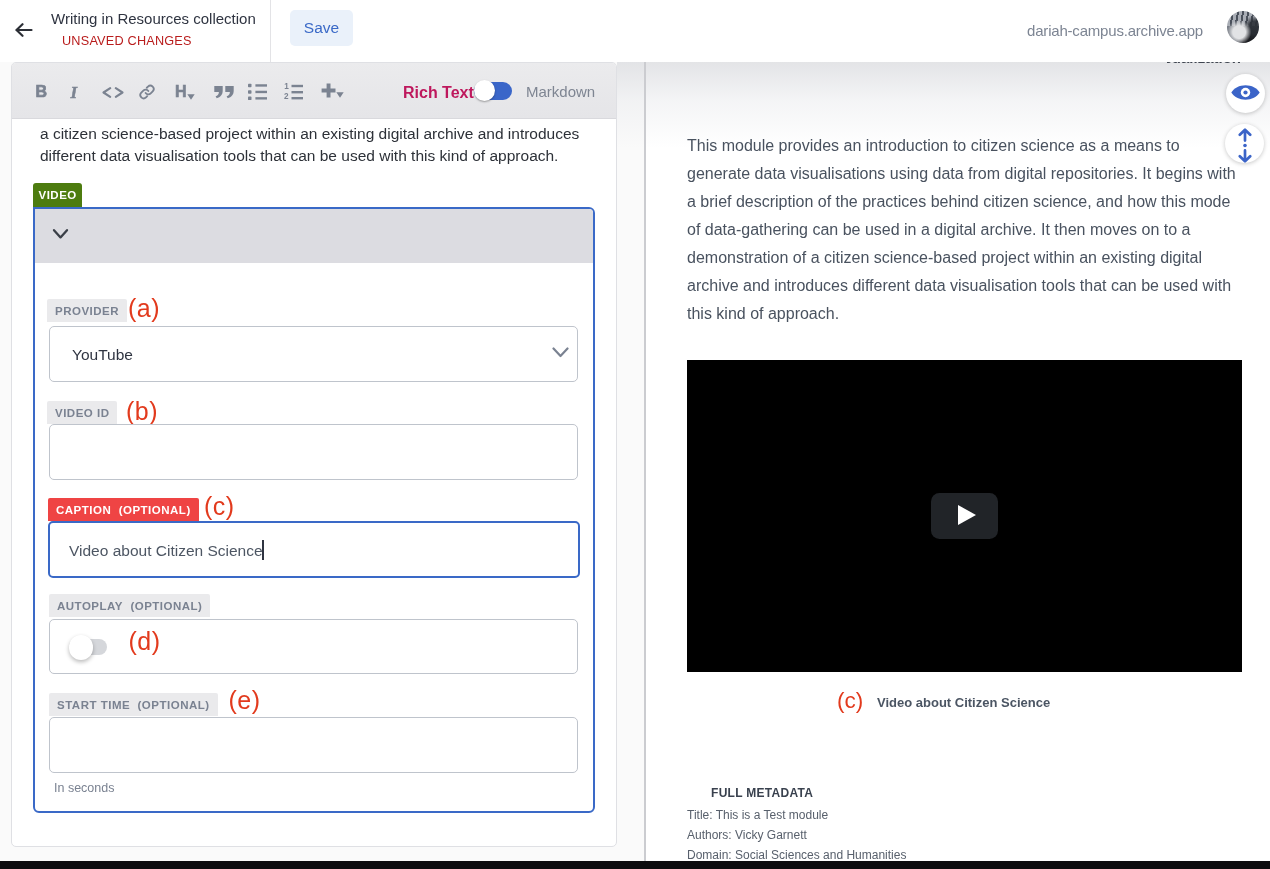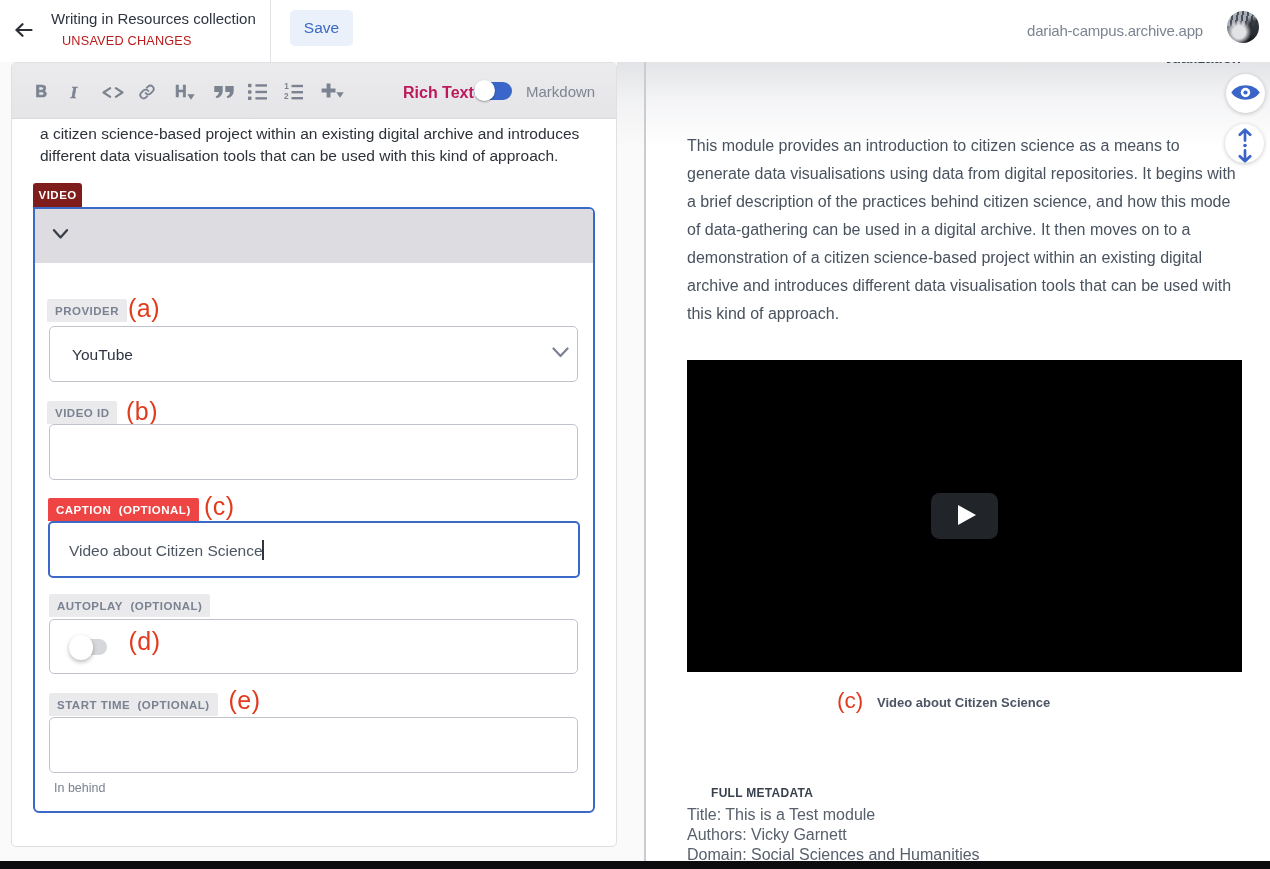--- a/index.html
+++ b/index.html
@@ -13,21 +13,21 @@
   #prev-grad { left:617px; top:62px; width:653px; height:86px; background:linear-gradient(180deg, rgba(224,225,228,0.9) 0%, rgba(233,234,237,0.5) 45%, rgba(245,245,247,0) 100%); }
   #h1clip { left:1167px; top:59.8px; width:74px; height:3.5px; overflow:hidden; }
   #h1clip span { position:absolute; bottom:-3.1px; right:0; font-size:15px; font-weight:700; color:#3f4550; white-space:nowrap; }
   #prev-para { left:687px; top:132px; width:580px; font-size:16px; line-height:28px; color:#49525f; white-space:pre-line; }
   #video-box { left:687px; top:360px; width:555px; height:312px; background:#000; }
   #play-btn { left:931px; top:493px; width:67px; height:45.5px; background:#212428; border-radius:8.5px; }
   #play-tri { left:957.5px; top:505px; width:0; height:0; border-left:18px solid #fff; border-top:10.7px solid transparent; border-bottom:10.7px solid transparent; }
   #cap-c { left:837px; top:688px; font-size:22.5px; color:#e23a1d; }
   #cap-text { left:877px; top:695px; font-size:13px; font-weight:700; color:#4b5563; }
   #full-meta { left:687px; top:786px; font-size:12px; font-weight:700; color:#39414e; letter-spacing:.3px;margin-left:24px; }
-  #meta-lines { left:687px; top:804.5px; font-size:16px; line-height:20px; color:#58606c; }
+  #meta-lines { left:687px; top:804.5px; font-size:12px; line-height:20px; color:#58606c; }
 
   .fab { width:39px; height:39px; border-radius:50%; background:#fff; box-shadow:0 1px 4px rgba(0,0,0,.22); }
   #fab-eye { left:1225.5px; top:73.5px; }
   #fab-sync { left:1225px; top:123.5px; }
 
   
   #header { left:0; top:0; width:1270px; height:61.5px; background:#fff; }
   #hdr-divider { left:270px; top:0; width:1px; height:61.5px; background:#e3e3e6; }
   #back-arrow { left:15px; top:23px; }
   #hdr-title { left:51px; top:9.5px; font-size:15px; color:#2f3441; }
@@ -43,21 +43,21 @@
         linear-gradient(135deg,#8d929b,#3f444d);
       background-size:100% 100%, 100% 100%, 100% 100%, 100% 48%, 100% 100%;
       background-repeat:no-repeat;
   }
 
   
   #card { left:11px; top:62px; width:606px; height:785px; background:#fff; border:1px solid #dfe0e4; border-radius:5px; }
   #toolbar { left:12px; top:63px; width:604px; height:56px; background:linear-gradient(180deg,#ebebed,#e5e5e8); border-bottom:1px solid #d9d9dd; border-radius:4px 4px 0 0; }
   #para1 { left:32px; top:123px; width:575px; font-size:15.5px; line-height:22px; color:#2d3138; white-space:pre-line;margin-left:8px; }
 
-  #vtab { left:33px; top:183px; height:24px; padding:0 5.5px; background:#7f1d1d; border-radius:3px 3px 0 0; color:#fff; font-size:11.5px; font-weight:700; letter-spacing:.5px; line-height:24px; }
+  #vtab { left:33px; top:183px; height:24px; padding:0 5.5px; background:#4d7c0f; border-radius:3px 3px 0 0; color:#fff; font-size:11.5px; font-weight:700; letter-spacing:.5px; line-height:24px; }
   #vbox { left:33px; top:207px; width:562px; height:606px; background:#fff; border:2px solid #3a69c7; border-radius:0 6px 6px 6px; }
   #vbox-head { left:35px; top:209px; width:558px; height:54px; background:#dcdce1; border-radius:0 4px 0 0; }
 
   .flabel { position:absolute; height:23px; background:#eaeaec; color:#7a8291; font-size:11.5px; font-weight:600; letter-spacing:.5px; line-height:24px; padding:0 8px; border-radius:2px 2px 0 0; }
   .finput { position:absolute; background:#fff; border:1px solid #bfc4cc; border-radius:5px; }
   .ann { position:absolute; color:#e23a1d; font-size:25px; letter-spacing:.5px; }
 
   #lbl-provider { left:47px; top:299px; }
   #sel-provider { left:49px; top:326px; width:529px; height:56px; }
   #sel-text { left:72px; top:346px; font-size:15.5px; color:#2f3441; }
@@ -207,21 +207,21 @@
 
 <div class="flabel" id="lbl-autoplay">AUTOPLAY&nbsp;&nbsp;(OPTIONAL)</div>
 <div class="finput" id="box-autoplay"></div>
 <div class="abs" id="tgl-track"></div>
 <div class="abs" id="tgl-knob"></div>
 <span class="ann" style="left:128.5px; top:627px;">(d)</span>
 
 <div class="flabel" id="lbl-starttime">START TIME&nbsp;&nbsp;(OPTIONAL)</div>
 <span class="ann" style="left:228.5px; top:686px;">(e)</span>
 <div class="finput" id="inp-starttime"></div>
-<span class="abs" id="in-seconds">In behind</span>
+<span class="abs" id="in-seconds">In seconds</span>
 
 <div class="abs" id="header"></div>
 <div class="abs" id="hdr-divider"></div>
 <svg class="abs" id="back-arrow" width="18" height="14" viewBox="0 0 18 14">
     <g stroke="#2c2f36" stroke-width="2.2" fill="none" stroke-linecap="round" stroke-linejoin="round">
       <path d="M16.5 7 H1.8"></path>
       <path d="M7.5 1.2 L1.5 7 L7.5 12.8"></path>
     </g>
   </svg>
 <span class="abs" id="hdr-title">Writing in Resources collection</span>

